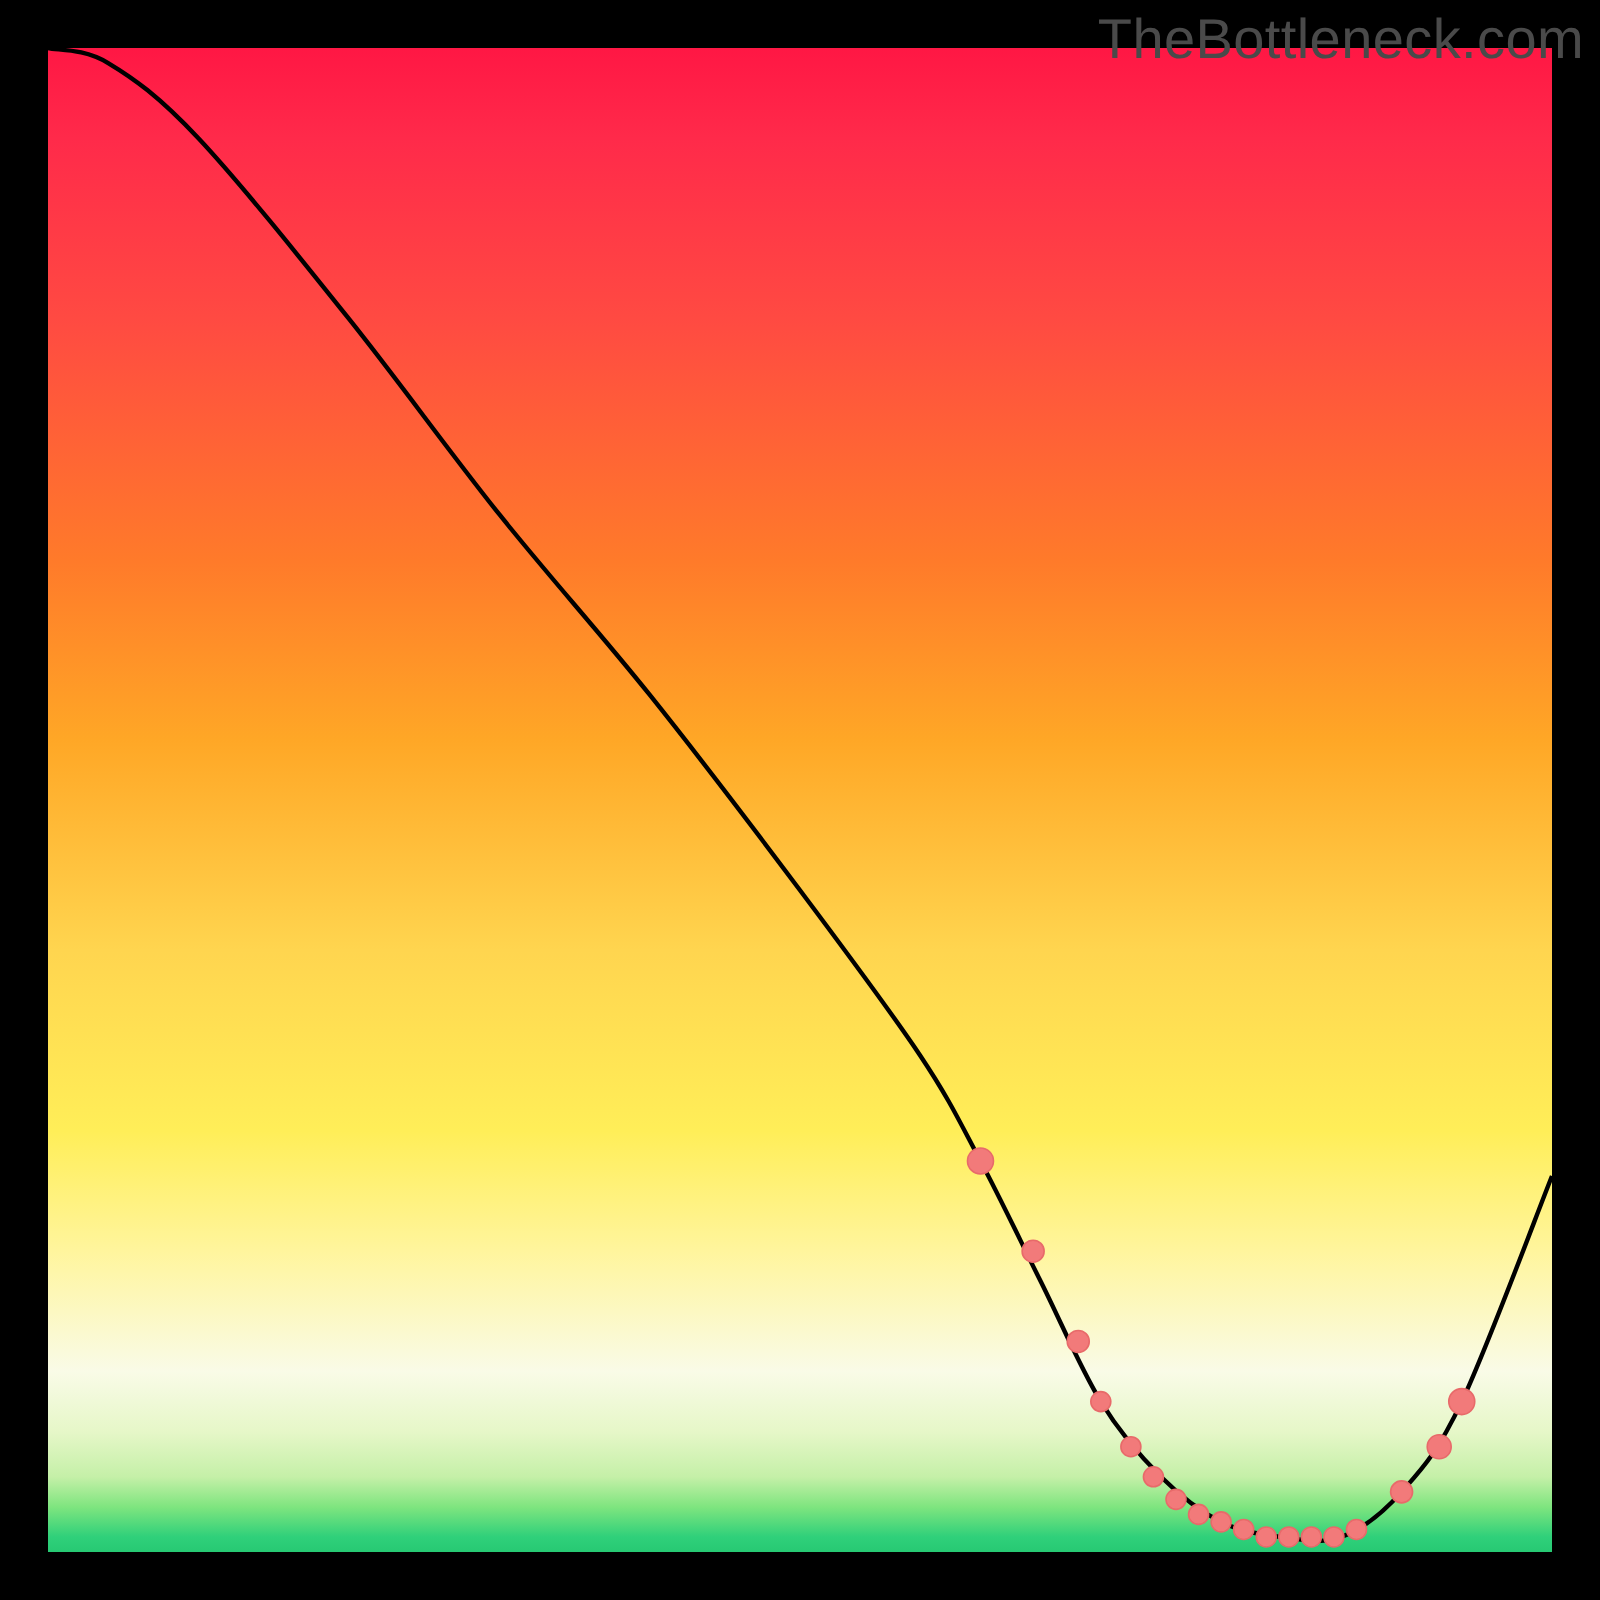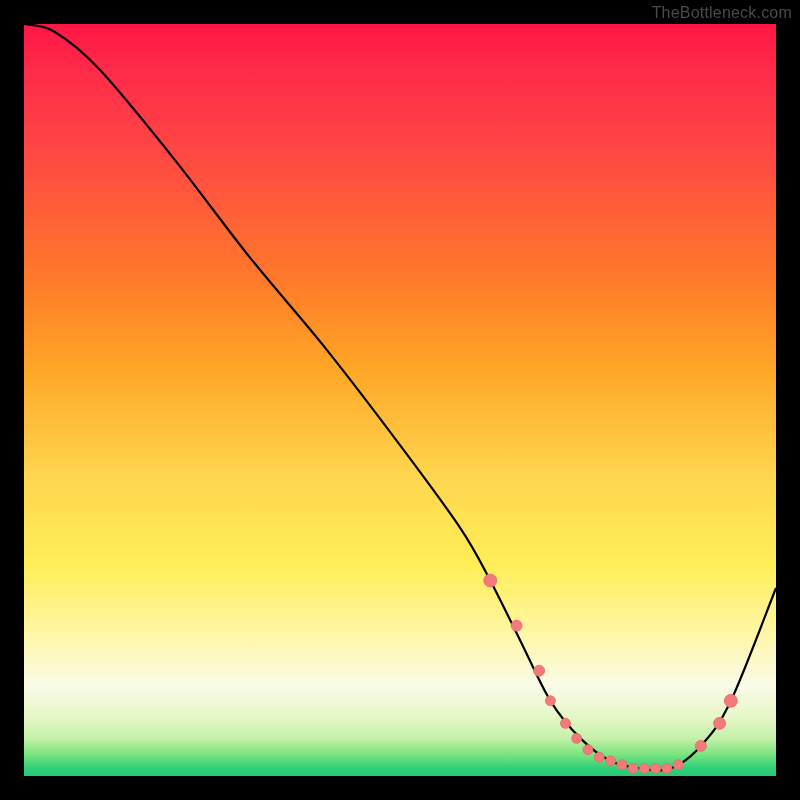--- a/index.html
+++ b/index.html
@@ -32,21 +32,21 @@
       #c5f0a8 95%,
       #7fe57f 97%,
       #2fd07a 99%,
       #27c973 100%
     );
   }
   .watermark {
     position: absolute;
     top: 4px;
     right: 8px;
-    font-size: 16px;
+    font-size: 28px;
     font-weight: 400;
     color: #4a4a4a;
     letter-spacing: 0.2px;
   }
   svg.plot {
     position: absolute;
     left: 24px;
     top: 24px;
     width: 752px;
     height: 752px;

